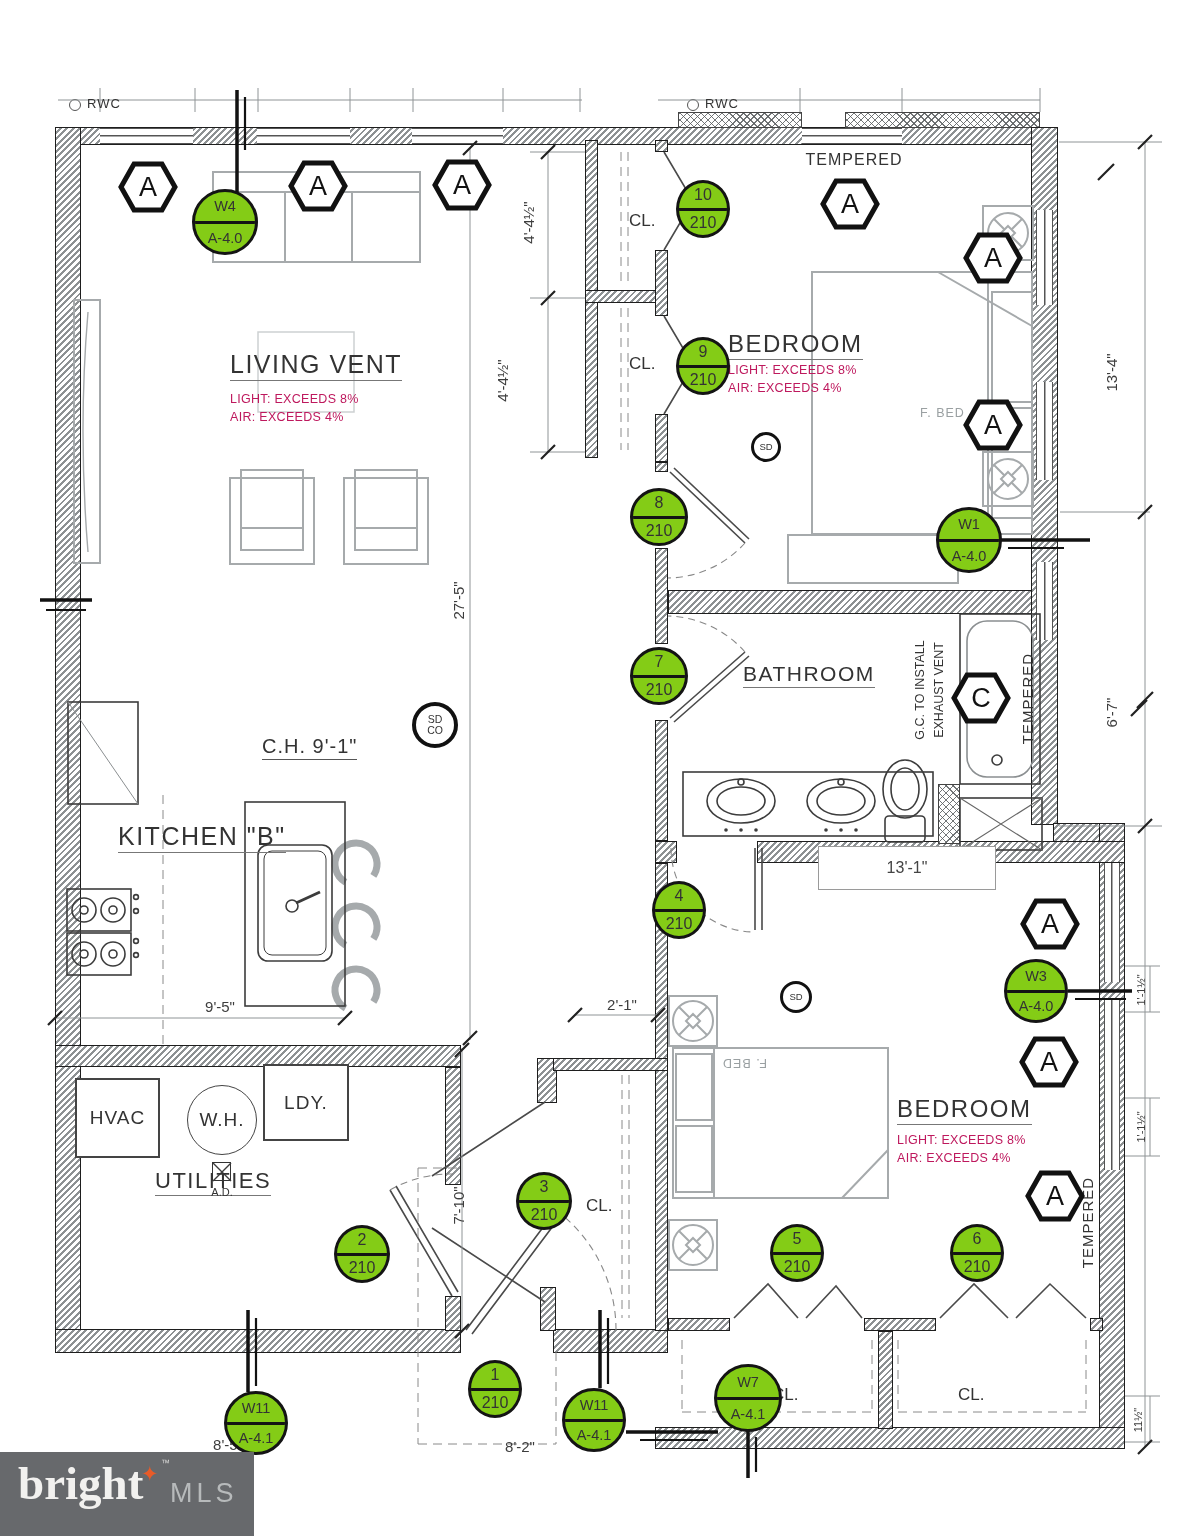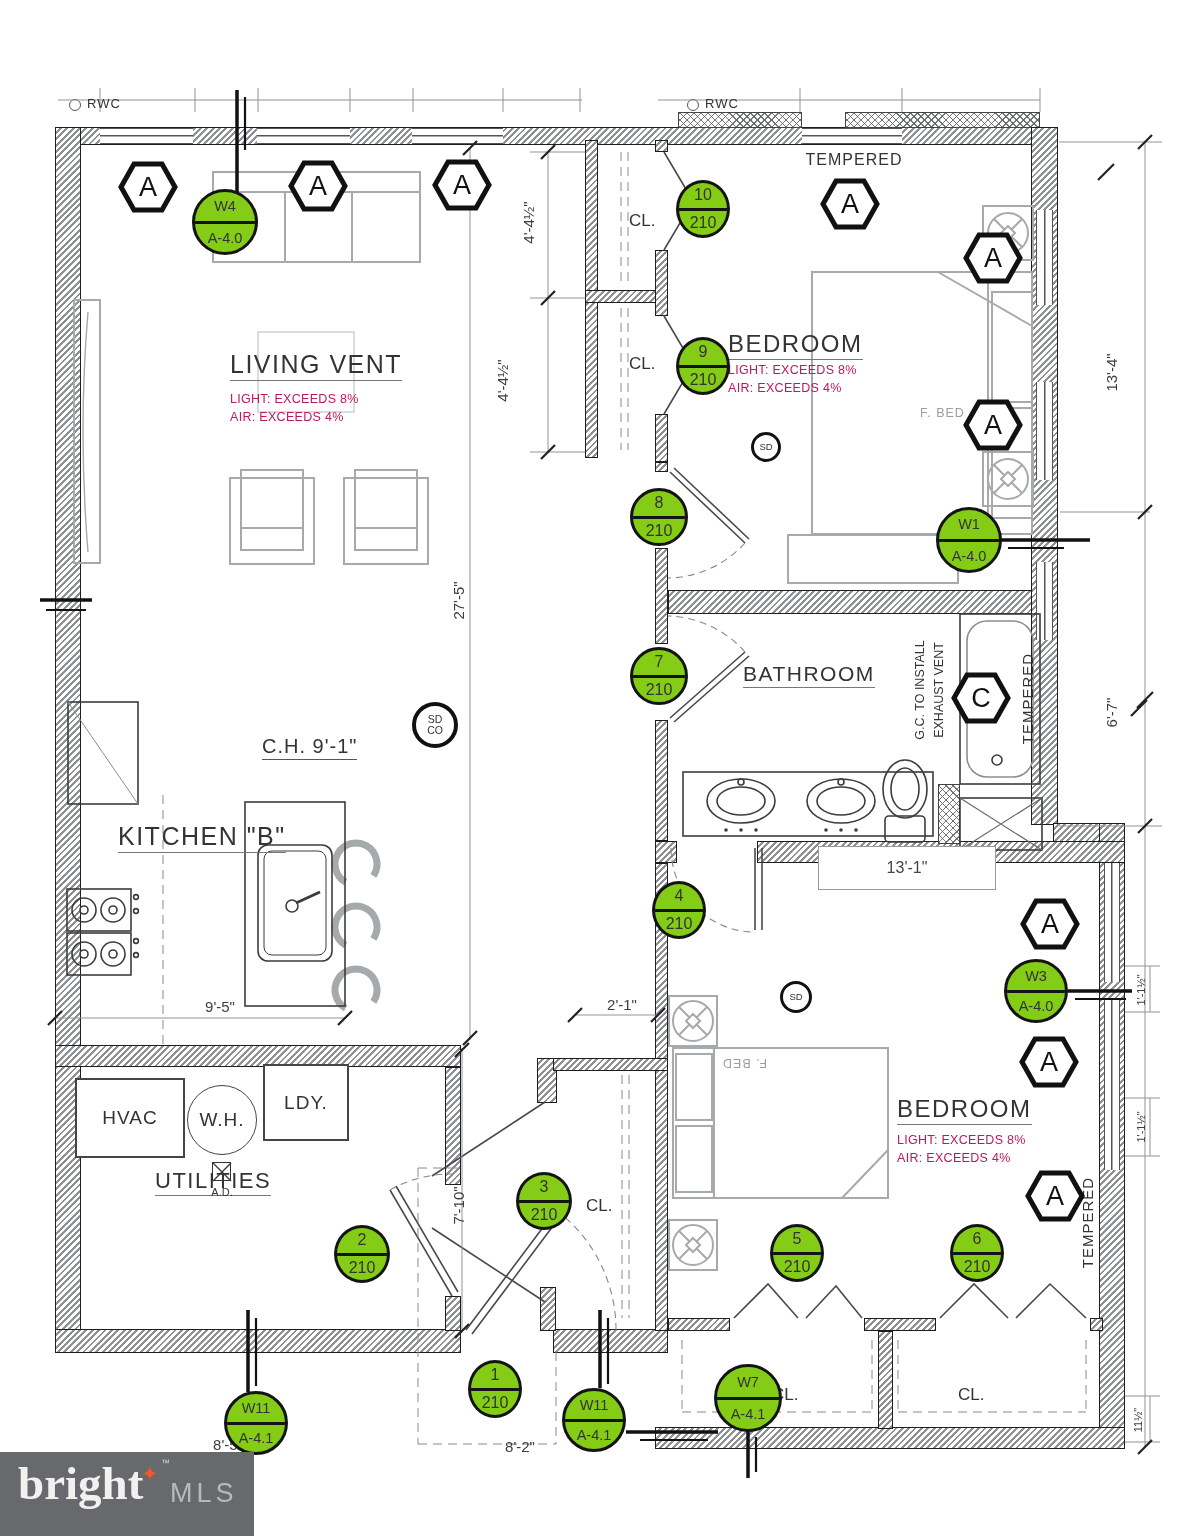--- a/index.html
+++ b/index.html
@@ -306,21 +306,21 @@
   <div class="label rot180" style="left:722px;top:1056px;font-size:12.5px;letter-spacing:1px;color:#9aa0a2">F. BED</div>
 
   <div class="label rot" style="left:845px;top:683px;width:150px;text-align:center;font-size:12.5px">G.C. TO INSTALL</div>
   <div class="label rot" style="left:864px;top:683px;width:150px;text-align:center;font-size:12.5px">EXHAUST VENT</div>
 
   <div class="rwc-c" style="left:69px;top:99px"></div>
   <div class="label" style="left:87px;top:96px;font-size:13px;letter-spacing:1px">RWC</div>
   <div class="rwc-c" style="left:687px;top:99px"></div>
   <div class="label" style="left:705px;top:96px;font-size:13px;letter-spacing:1px">RWC</div>
 
-  <div class="ebox" style="left:75px;top:1078px;width:110px;height:80px">HVAC</div>
+  <div class="ebox" style="left:75px;top:1078px;width:85px;height:80px">HVAC</div>
   <div class="ebox" style="left:187px;top:1085px;width:70px;height:70px;border-width:1.6px;border-radius:50%">W.H.</div>
   <div class="ebox" style="left:263px;top:1064px;width:86px;height:77px">LDY.</div>
   <div class="abs" style="left:212px;top:1162px;width:19px;height:19px;border:1.6px solid #333;background:#fff"></div>
   <div class="label" style="left:202px;top:1186px;width:40px;text-align:center;font-size:11px">A.D.</div>
 
   <div class="sd" style="left:751px;top:432px;width:30px;height:30px">
       <span>SD</span>
     </div>
   <div class="sd" style="left:780px;top:981px;width:32px;height:32px">
       <span>SD</span>

